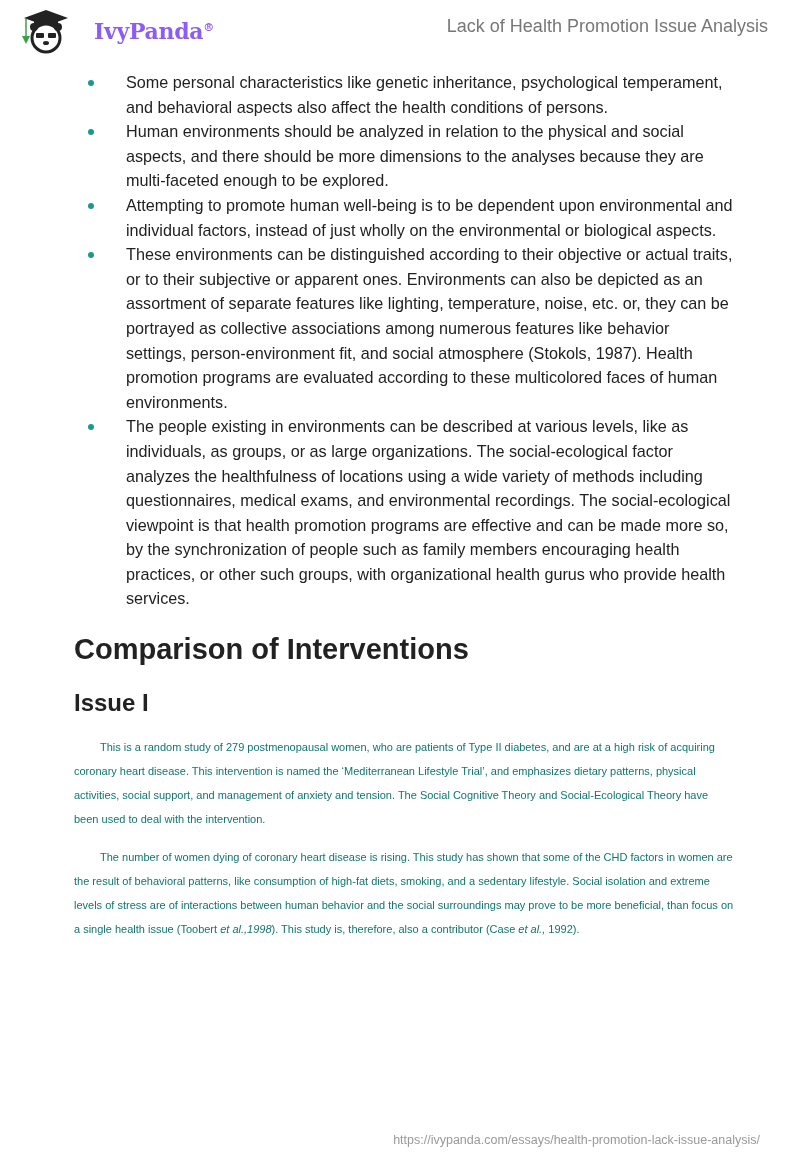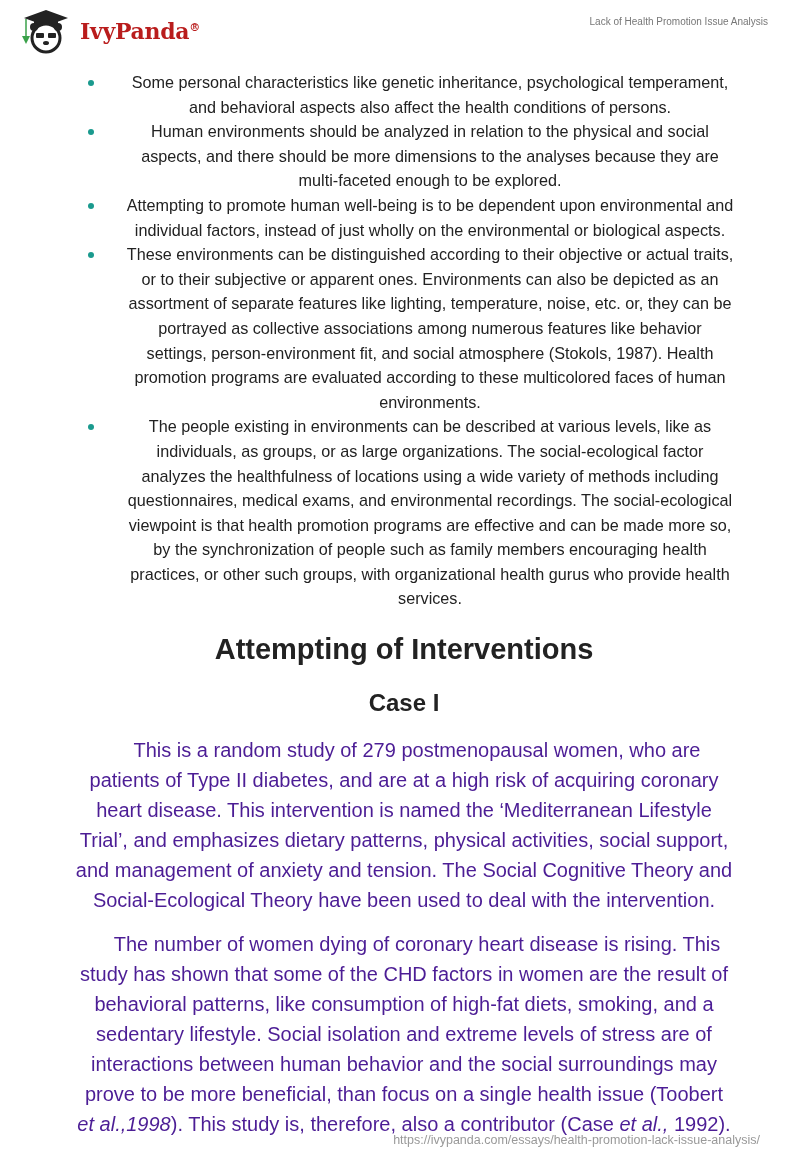--- a/index.html
+++ b/index.html
@@ -1,30 +1,30 @@
 <!DOCTYPE html>
 <html><head>
   <meta charset="utf-8">
   <style>
     * { box-sizing: border-box; margin: 0; padding: 0; }
     html, body { width: 800px; height: 1160px; background: #ffffff; overflow: hidden; }
     body { font-family: "Liberation Sans", sans-serif; color: #222222; position: relative; }
     .header { position: absolute; top: 0; left: 0; width: 800px; height: 56px; }
     .logo { position: absolute; left: 18px; top: 8px; display: flex; align-items: center; }
     .logo svg { width: 52px; height: 46px; }
-    .logo-text { font-family: "DejaVu Serif", serif; font-weight: bold; font-size: 22px; color: #b91c1c; margin-left: 10px; letter-spacing: -0.3px; }
+    .logo-text { font-family: "DejaVu Serif", serif; font-weight: bold; font-size: 22px; color: #8b5cf6; margin-left: 24px; letter-spacing: -0.3px; }
     .logo-text sup { font-size: 11px; vertical-align: super; }
-    .doc-title { position: absolute; right: 32px; top: 16px; font-size: 10px; color: #777; }
-    .content { position: absolute; left: 74px; top: 70px; width: 660px; text-align: center; }
+    .doc-title { position: absolute; right: 32px; top: 16px; font-size: 18px; color: #777; }
+    .content { position: absolute; left: 74px; top: 70px; width: 660px; }
     ul.bullets { list-style: none; }
     ul.bullets li { position: relative; padding-left: 52px; font-size: 16.2px; line-height: 24.6px; color: #222; }
     ul.bullets li .dot { position: absolute; left: 14px; top: 10px; width: 6px; height: 6px; border-radius: 50%; background: #1a9a8e; }
     h2.section { font-size: 29px; font-weight: bold; color: #222; margin-top: 20px; line-height: 36px; }
     h3.sub { font-size: 24px; font-weight: bold; color: #222; margin-top: 20px; line-height: 32px; }
-    p.para { font-size: 20px; line-height: 30px; color: #4c1d95; text-indent: 26px; margin-top: 14px; }
+    p.para { font-size: 11px; line-height: 24px; color: #0f766e; text-indent: 26px; margin-top: 14px; }
     p.para:first-of-type { margin-top: 16px; }
     .footer-url { position: absolute; right: 40px; top: 1133px; font-size: 12.5px; color: #999; }
   </style>
 </head>
 <body>
 
 <div class="header">
   <div class="logo">
     <svg viewBox="0 0 52 46">
       <polygon points="6,10 28,2 50,10 28,18" fill="#222"></polygon>
@@ -45,20 +45,20 @@
 
 <div class="content">
   <ul class="bullets">
     <li><span class="dot"></span><span>Some personal characteristics like genetic inheritance, psychological temperament, and behavioral aspects also affect the health conditions of persons.</span></li>
     <li><span class="dot"></span><span>Human environments should be analyzed in relation to the physical and social aspects, and there should be more dimensions to the analyses because they are multi-faceted enough to be explored.</span></li>
     <li><span class="dot"></span><span>Attempting to promote human well-being is to be dependent upon environmental and individual factors, instead of just wholly on the environmental or biological aspects.</span></li>
     <li><span class="dot"></span><span>These environments can be distinguished according to their objective or actual traits, or to their subjective or apparent ones. Environments can also be depicted as an assortment of separate features like lighting, temperature, noise, etc. or, they can be portrayed as collective associations among numerous features like behavior settings, person-environment fit, and social atmosphere (Stokols, 1987). Health promotion programs are evaluated according to these multicolored faces of human environments.</span></li>
     <li><span class="dot"></span><span>The people existing in environments can be described at various levels, like as individuals, as groups, or as large organizations. The social-ecological factor analyzes the healthfulness of locations using a wide variety of methods including questionnaires, medical exams, and environmental recordings. The social-ecological viewpoint is that health promotion programs are effective and can be made more so, by the synchronization of people such as family members encouraging health practices, or other such groups, with organizational health gurus who provide health services.</span></li>
   </ul>
 
-  <h2 class="section">Attempting of Interventions</h2>
-  <h3 class="sub">Case I</h3>
+  <h2 class="section">Comparison of Interventions</h2>
+  <h3 class="sub">Issue I</h3>
 
   <p class="para">This is a random study of 279 postmenopausal women, who are patients of Type II diabetes, and are at a high risk of acquiring coronary heart disease. This intervention is named the ‘Mediterranean Lifestyle Trial’, and emphasizes dietary patterns, physical activities, social support, and management of anxiety and tension. The Social Cognitive Theory and Social-Ecological Theory have been used to deal with the intervention.</p>
   <p class="para"><span>The number of women dying of coronary heart disease is rising. This study has shown that some of the CHD factors in women are the result of behavioral patterns, like consumption of high-fat diets, smoking, and a sedentary lifestyle. Social isolation and extreme levels of stress are of interactions between human behavior and the social surroundings may prove to be more beneficial, than focus on a single health issue (Toobert </span><em>et al.,1998</em><span>). This study is, therefore, also a contributor (Case </span><em>et al.,</em><span> 1992).</span></p>
 </div>
 
 <div class="footer-url">https://ivypanda.com/essays/health-promotion-lack-issue-analysis/</div>
 
 </body></html>

